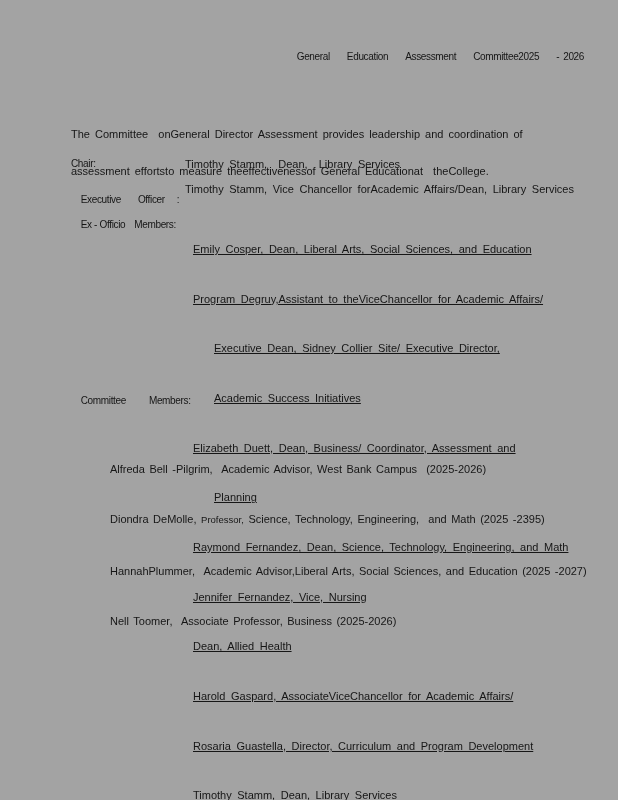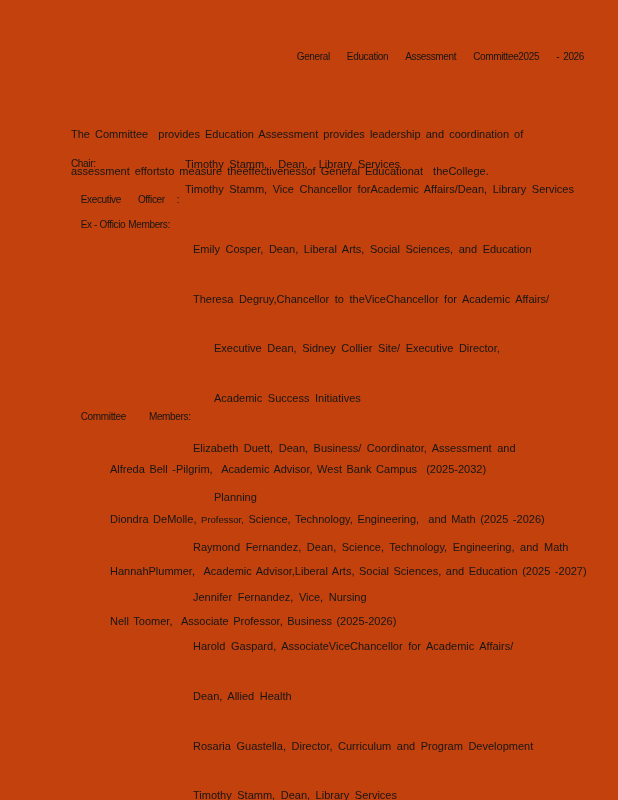--- a/index.html
+++ b/index.html
@@ -1,91 +1,91 @@
 <!DOCTYPE html>
 <html><head>
 <meta charset="utf-8">
 <style>
   html,body{margin:0;padding:0;background:#ffffff;}
   .page{
     position:relative;
     width:618px;
     height:800px;
-    background:#c2410c;
+    background:#a3a3a3;
     font-family:"Liberation Sans", sans-serif;
     color:#161616;
     overflow:hidden;
   }
   .abs{position:absolute;white-space:pre;}
   
   .cond{font-size:10px;letter-spacing:-0.35px;}
   .title{font-size:11.5px;letter-spacing:-0.2px;}
   .body{font-size:11px;}
   .iline{line-height:13px;word-spacing:2px;}
   .val{word-spacing:2.5px;font-size:11px;}
-  .xline{font-size:11px;line-height:13.65px;word-spacing:2.5px;white-space:pre;}
+  .xline{font-size:11px;line-height:13.65px;word-spacing:2.5px;white-space:pre;text-decoration:underline;}
   .xline.ind{padding-left:21px;}
   .mline{font-size:11px;line-height:14.3px;word-spacing:1.5px;white-space:pre;}
   .small-inline{font-size:9.5px;text-align:right;}
   #doc-header span{margin-right:17px;}
   #doc-header span:nth-child(5){margin-right:4px;}
   #doc-header span:last-child{margin-right:0;}
   #doc-title span{margin-right:16px;}
   #doc-title span:last-child{margin-right:0;}
   #exec-label span:nth-child(1){margin-right:17px;}
   #exec-label span:nth-child(2){margin-right:12px;}
   #exec-label span:last-child{margin-right:0;}
-  #exo-label span:first-child{margin-right:3px;}
+  #exo-label span:first-child{margin-right:9px;}
   #com-label span:first-child{margin-right:23px;}
 </style>
 </head>
 <body>
 
 <div class="page">
 
   <div class="abs cond" id="doc-header" style="left:287px;top:40px">
     <span>General</span><span>Education</span><span>Assessment</span><span>Committee2025</span><span>-</span><span>2026</span>
   </div>
 
 
   <div class="abs body" style="left:71px;top:104px">
-    <div class="iline">The Committee  provides Education Assessment provides leadership and coordination of</div>
+    <div class="iline">The Committee  onGeneral Director Assessment provides leadership and coordination of</div>
     <div class="iline">assessment effortsto measure theeffectivenessof General Educationat  theCollege.</div>
   </div>
 
   <div class="abs cond" style="left:71px;top:158px">Chair:</div>
   <div class="abs val" style="left:185px;top:158px">Timothy Stamm,  Dean,  Library Services</div>
 
   <div class="abs val" style="left:185px;top:183px">Timothy Stamm, Vice Chancellor forAcademic Affairs/Dean, Library Services</div>
   <div class="abs cond" id="exec-label" style="left:71px;top:183px">
     <span>Executive</span><span>Officer</span><span>:</span>
   </div>
 
   <div class="abs cond" id="exo-label" style="left:71px;top:208px">
     <span>Ex - Officio</span><span>Members:</span>
   </div>
   <div class="abs" id="exo-lines" style="left:193px;top:207px">
     <div class="xline">Emily Cosper, Dean, Liberal Arts, Social Sciences, and Education</div>
-    <div class="xline">Theresa Degruy,Chancellor to theViceChancellor for Academic Affairs/</div>
+    <div class="xline">Program Degruy,Assistant to theViceChancellor for Academic Affairs/</div>
     <div class="xline ind">Executive Dean, Sidney Collier Site/ Executive Director,</div>
     <div class="xline ind">Academic Success Initiatives</div>
     <div class="xline">Elizabeth Duett, Dean, Business/ Coordinator, Assessment and</div>
     <div class="xline ind">Planning</div>
     <div class="xline">Raymond Fernandez, Dean, Science, Technology, Engineering, and Math</div>
     <div class="xline">Jennifer Fernandez, Vice, Nursing</div>
+    <div class="xline">Dean, Allied Health</div>
     <div class="xline">Harold Gaspard, AssociateViceChancellor for Academic Affairs/</div>
-    <div class="xline">Dean, Allied Health</div>
     <div class="xline">Rosaria Guastella, Director, Curriculum and Program Development</div>
     <div class="xline">Timothy Stamm, Dean, Library Services</div>
     
   </div>
 
-  <div class="abs cond" id="com-label" style="left:71px;top:400px">
+  <div class="abs cond" id="com-label" style="left:71px;top:384px">
     <span>Committee</span><span>Members:</span>
   </div>
   <div class="abs" id="member-lines" style="left:110px;top:426px">
-    <div class="mline">Alfreda Bell -Pilgrim,  Academic Advisor, West Bank Campus  (2025-2032)</div>
-    <div class="mline"><span>Diondra DeMolle, </span><span class="small-inline">Professor,</span><span> Science, Technology, Engineering,  and Math (2025 -2026)</span></div>
+    <div class="mline">Alfreda Bell -Pilgrim,  Academic Advisor, West Bank Campus  (2025-2026)</div>
+    <div class="mline"><span>Diondra DeMolle, </span><span class="small-inline">Professor,</span><span> Science, Technology, Engineering,  and Math (2025 -2395)</span></div>
     <div class="mline">HannahPlummer,  Academic Advisor,Liberal Arts, Social Sciences, and Education (2025 -2027)</div>
     <div class="mline">Nell Toomer,  Associate Professor, Business (2025-2026)</div>
   </div>
 
 </div>
 
 </body></html>

